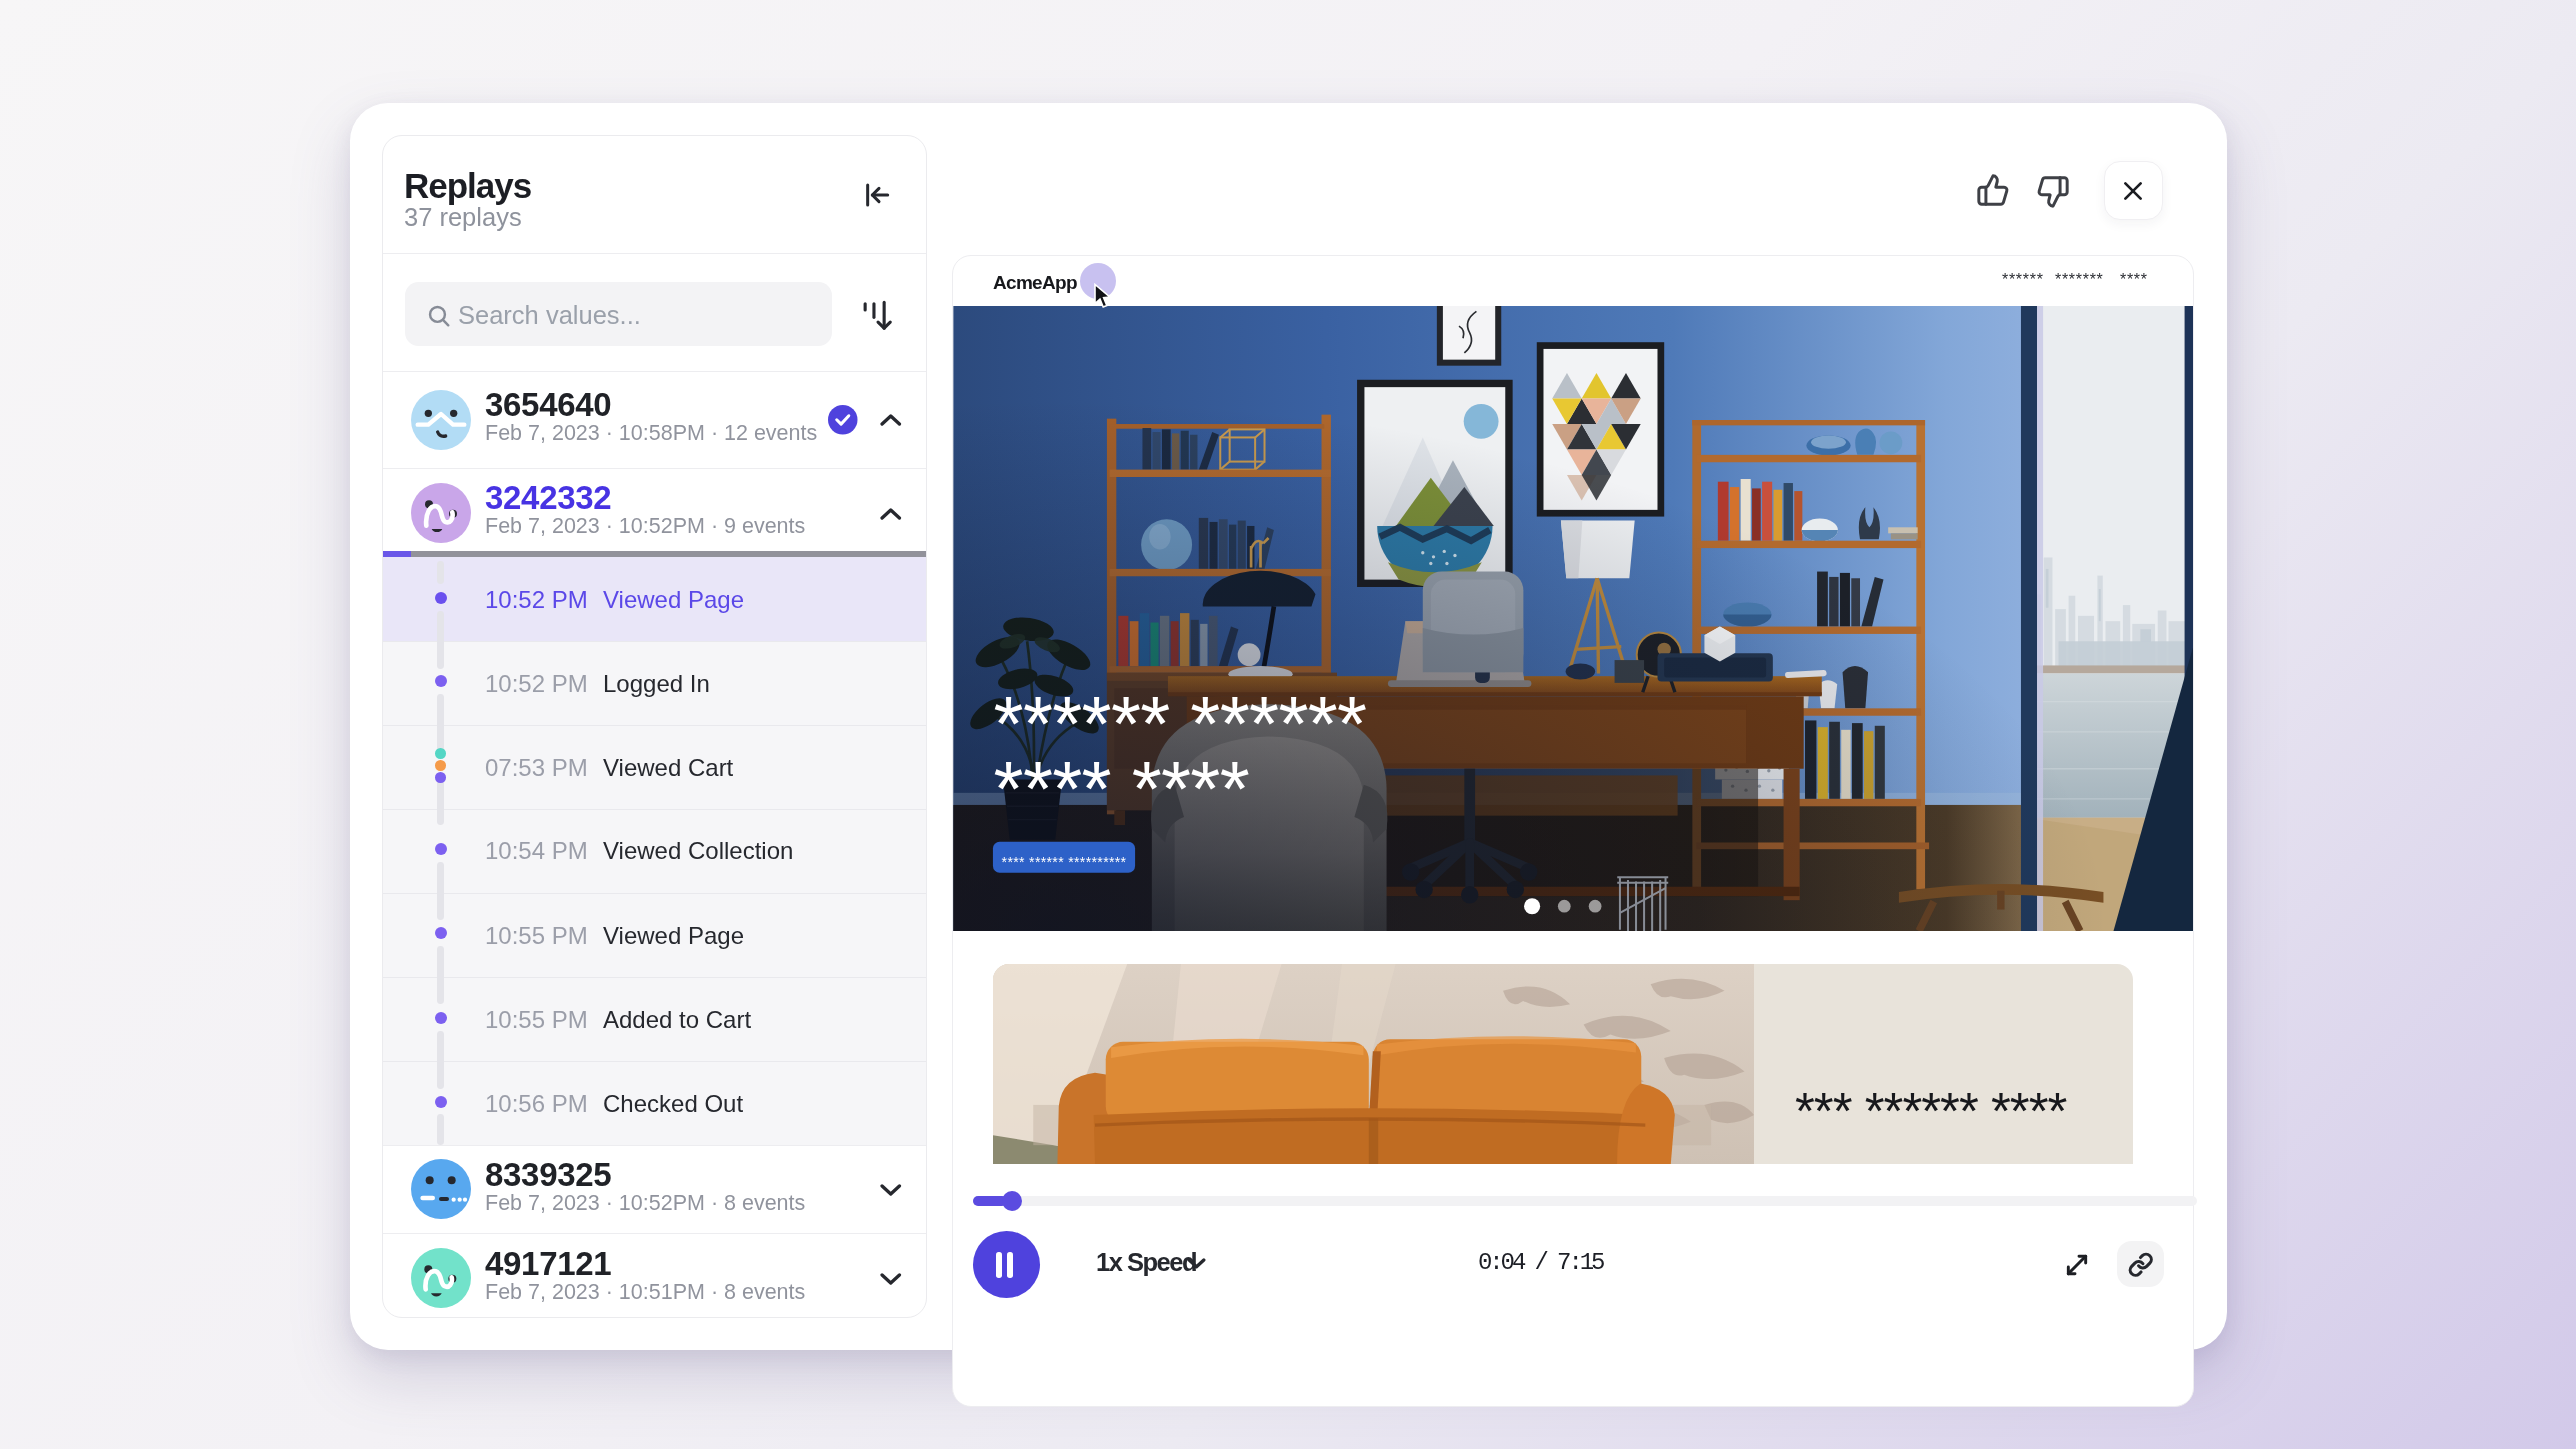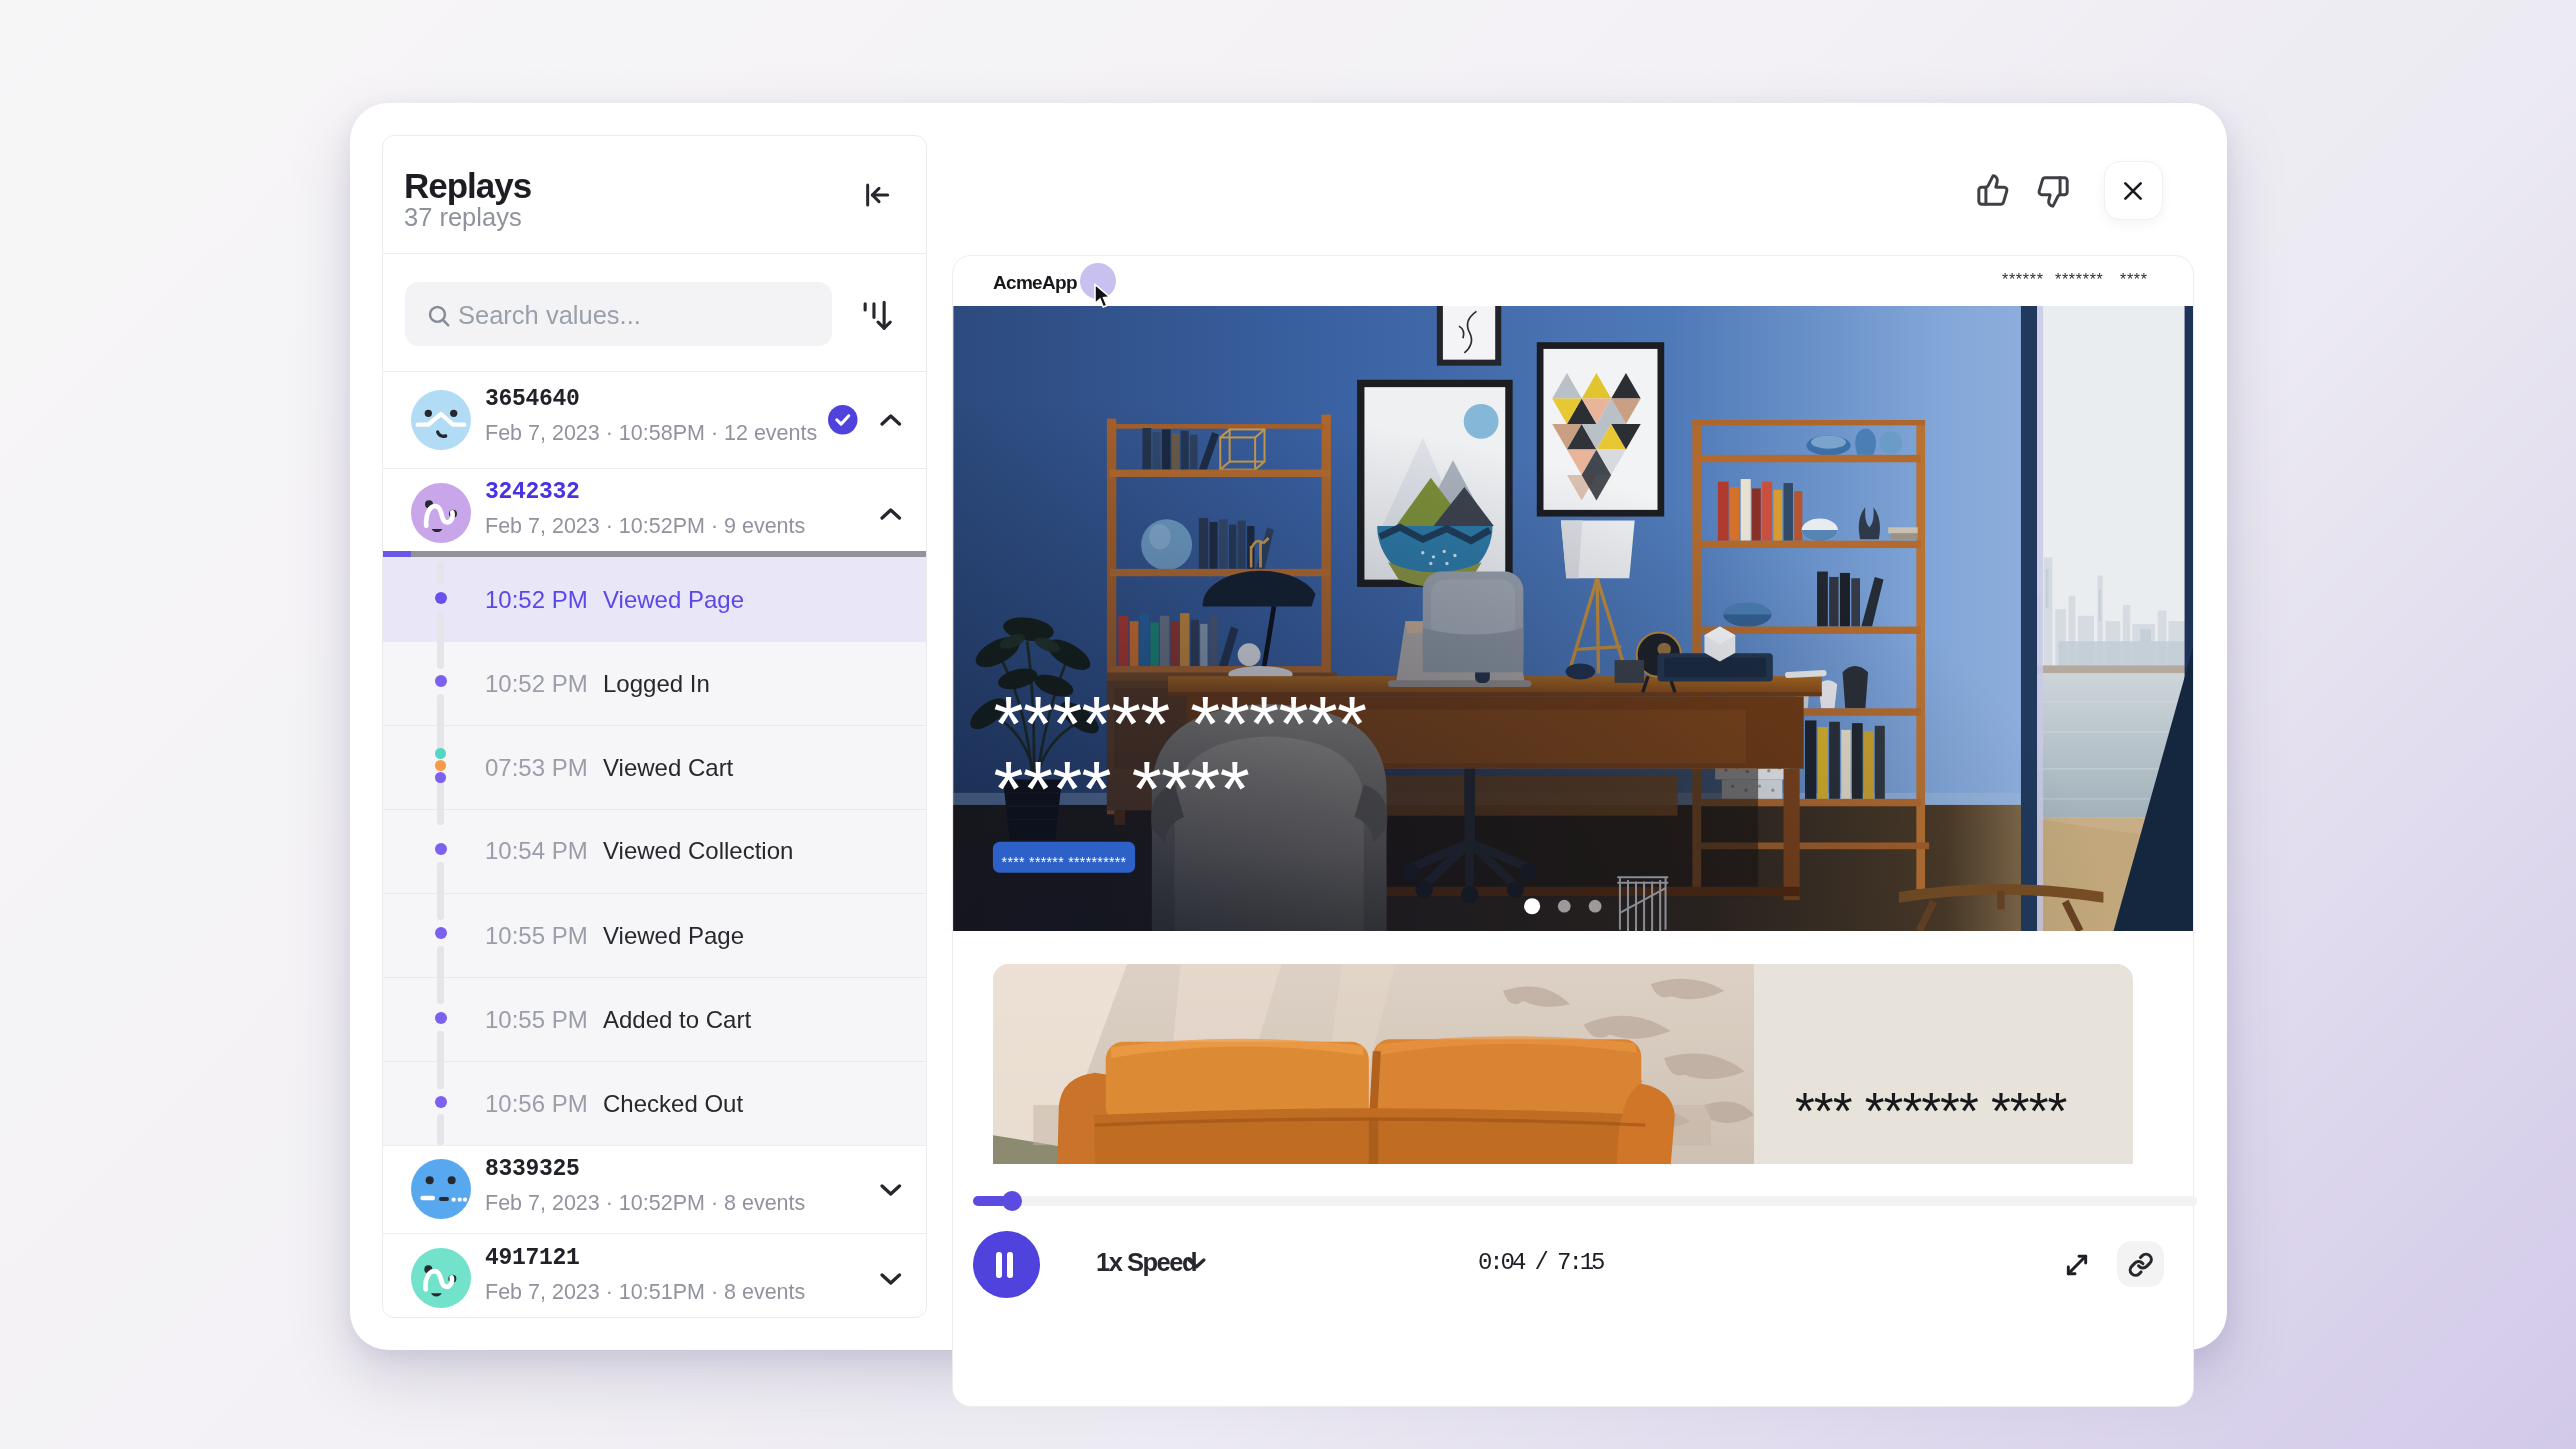--- a/index.html
+++ b/index.html
@@ -11,29 +11,29 @@
   }
   .abs { position:absolute; }
   .card {
     position:absolute; left:350px; top:103px; width:1877px; height:1247px;
     background:#ffffff; border-radius:38px;
     box-shadow:0 27px 60px rgba(95,85,135,0.22), 0 6.7px 20px rgba(95,85,135,0.10);
   }
   
   .panel {
     position:absolute; left:32px; top:32px; width:545px; height:1183px;
-    background:#fff; border:1.3px solid #ebebee; border-radius:12px; overflow:hidden;
+    background:#fff; border:1.3px solid #ebebee; border-radius:20px; overflow:hidden;
   }
   .panel .hdr-title { position:absolute; left:21px; top:29.5px; font-size:35px; font-weight:700; color:#1c1e24; letter-spacing:-1px; }
   .panel .hdr-sub   { position:absolute; left:21px; top:67px; font-size:25.5px; color:#8e929c; }
   .sep { position:absolute; left:0; width:100%; height:1.3px; background:#ededf0; }
   .searchbox { position:absolute; left:21.5px; top:146px; width:427px; height:64px; background:#f3f3f5; border-radius:13.4px; }
   .searchtext { position:absolute; left:75px; top:165px; font-size:25.5px; color:#9aa0aa; }
   
-  .rtitle { font-weight:700; font-size:23px; color:#202227; letter-spacing:-0.3px;font-family:Liberation Mono, monospace; }
+  .rtitle { font-weight:700; font-size:33px; color:#202227; letter-spacing:-0.3px; }
   .rsub { font-size:21.5px; color:#90939d; }
   .avatar { position:absolute; width:60px; height:60px; }
   
   .events { position:absolute; left:0; top:421px; width:100%; height:588px; background:#f6f6f8; }
   .evrow { position:absolute; left:0; width:100%; height:84px; }
   .evtime { position:absolute; left:102px; font-size:24px; color:#9b9ea9; }
   .evlabel { position:absolute; left:220px; font-size:24px; color:#26282e; }
   .dot { position:absolute; border-radius:50%; }
   .trackseg { position:absolute; left:54px; width:6.7px; background:#e4e4e9; border-radius:3.4px; }
   

